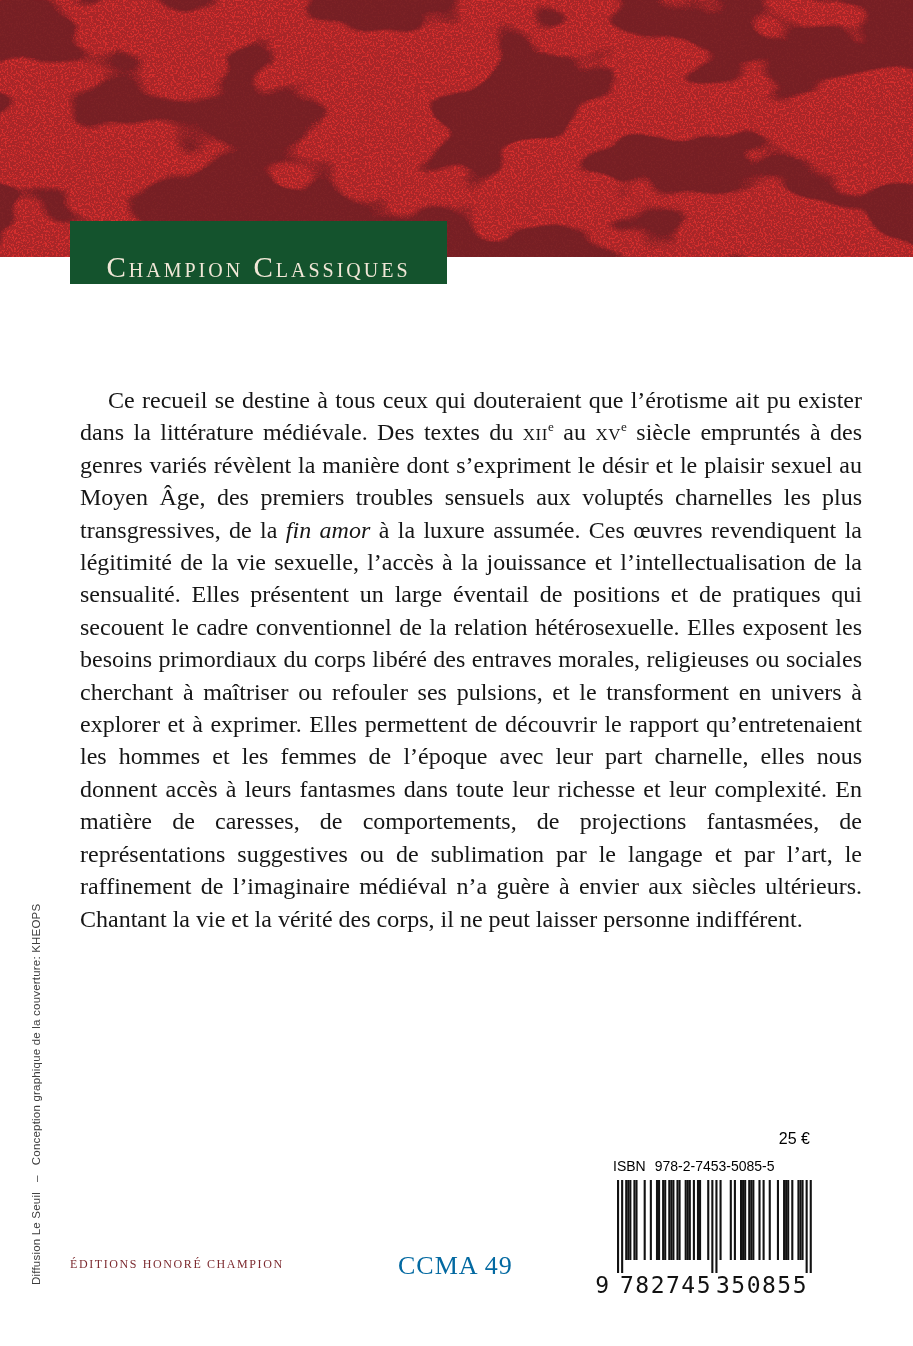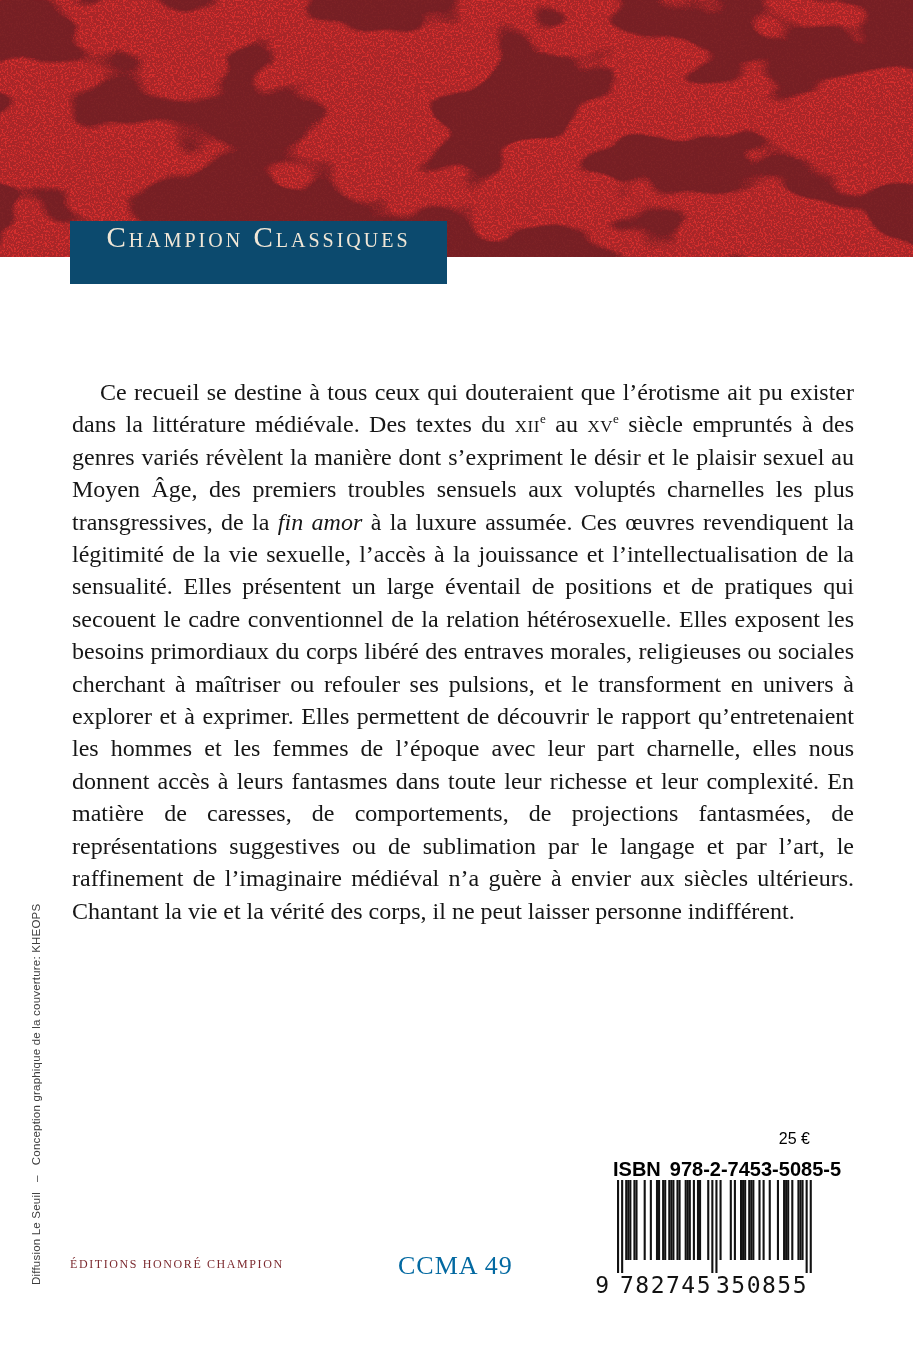--- a/index.html
+++ b/index.html
@@ -8,30 +8,30 @@
     overflow:hidden; font-family:"Liberation Serif", serif;
   }
 
   
   .marble { position:absolute; left:0; top:0; width:913px; height:257px; }
   .marble svg { display:block; }
 
   
   .series-band {
     position:absolute; left:70px; top:221px; width:377px; height:63px;
-    background:#0c4a6e; display:flex; align-items:flex-start; justify-content:center;
+    background:#14532d; display:flex; align-items:flex-end; justify-content:center;
   }
   .series-band .label {
     font-family:"Liberation Serif", serif; font-variant:small-caps;
     font-size:29px; letter-spacing:3px; color:#f1e7d7; white-space:nowrap;
   }
 
   
   .blurb {
-    position:absolute; left:64px; top:368px; width:782px; margin:8px;
+    position:absolute; left:64px; top:368px; width:782px; margin:16px;
     font-size:24px; line-height:32.4px; text-align:justify; text-indent:28px;
     color:#161616;
   }
   .blurb .it  { font-style:italic; }
   .blurb .sc  { text-transform:lowercase; font-variant:small-caps; letter-spacing:0.5px; }
   .blurb .sup { font-size:0.55em; vertical-align:super; line-height:0; }
 
   
   .spine {
     position:absolute; left:30px; top:1285px; width:432px; height:16px;
@@ -53,21 +53,21 @@
     font-size:26px; letter-spacing:1px; color:#0369a1; white-space:nowrap;
   }
 
   
   .price {
     position:absolute; left:610px; top:1130px; width:200px; text-align:right;
     font-family:"Liberation Sans", sans-serif; font-size:16px; color:#000;
   }
   .isbn {
     position:absolute; left:613px; top:1158px; white-space:nowrap;
-    font-family:"Liberation Sans", sans-serif; font-size:20px; color:#000;font-weight:bold;
+    font-family:"Liberation Sans", sans-serif; font-size:14px; color:#000;
   }
   .isbn .isbn-label { margin-right:9px; }
   .barcode { position:absolute; left:593px; top:1180px; width:230px; height:118px; }
 </style>
 </head>
 <body>
 
 <div class="cover">
 
   <div class="marble">

